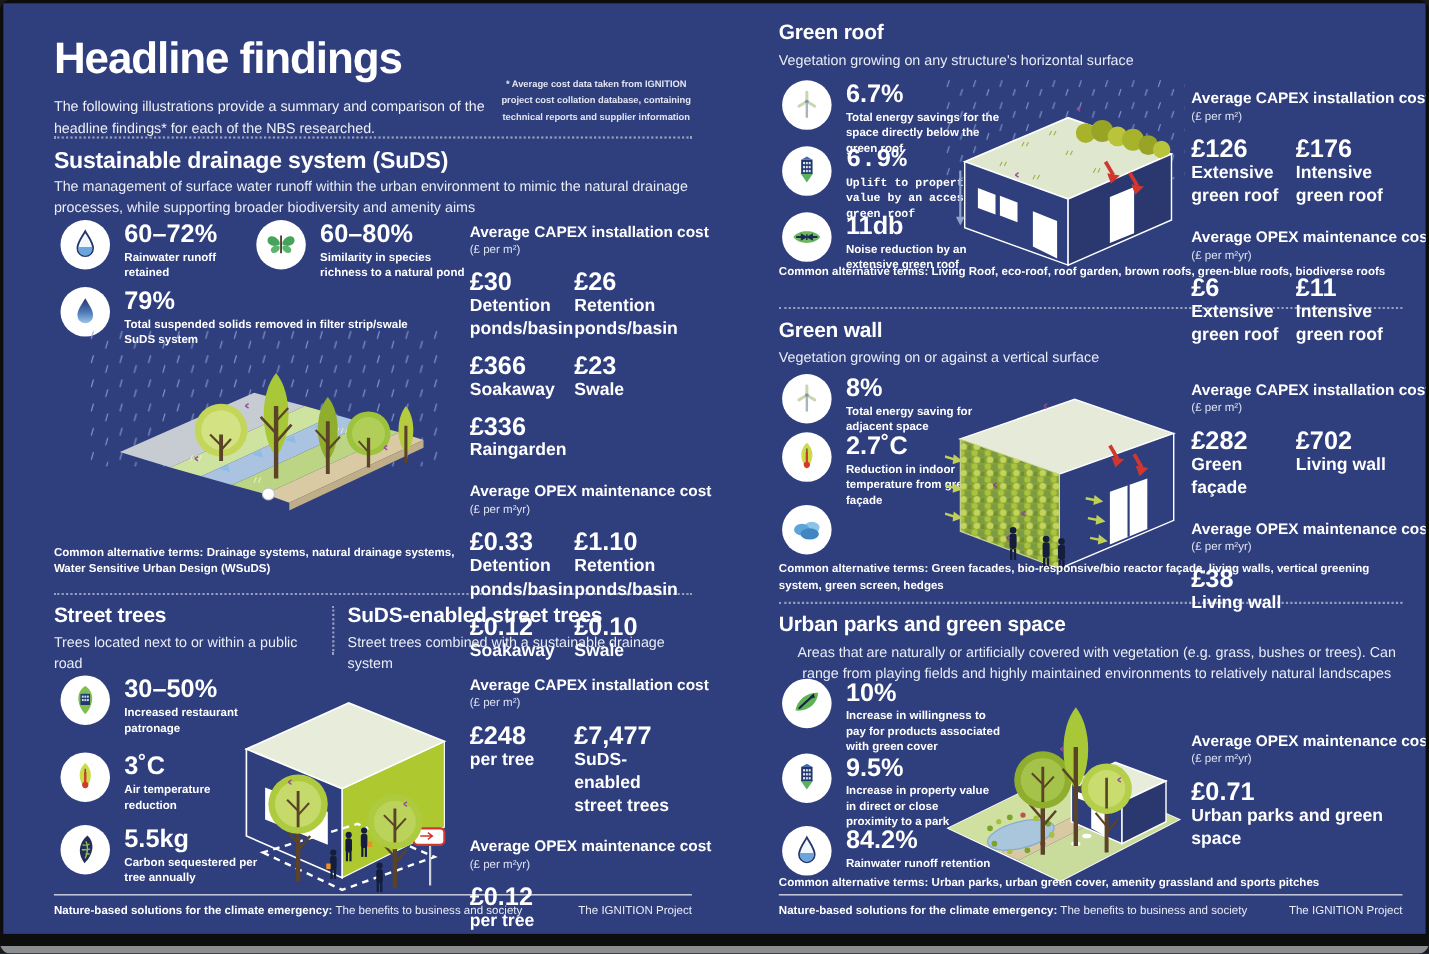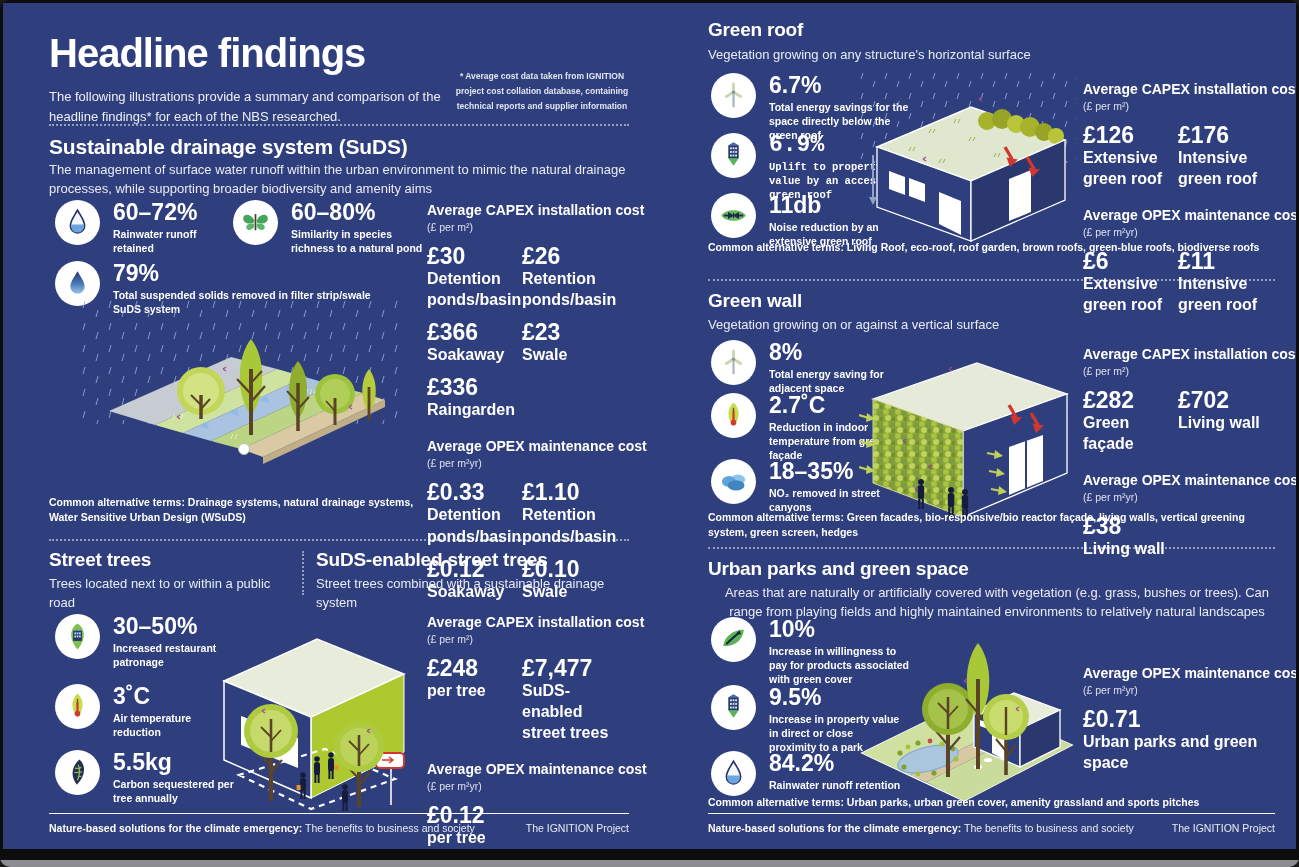--- a/index.html
+++ b/index.html
@@ -550,24 +550,20 @@
       <span class="stat-label">Reduction in indoor temperature from green façade</span>
     </span>
   </div>
   <div class="abs stat" style="left:708px;top:456px;width:190px;">
     <span class="stat-icon">
       <svg viewBox="0 0 24 24">
             <ellipse cx="15.5" cy="10.5" rx="5.5" ry="4" fill="#8cc3e9"></ellipse>
             <ellipse cx="8.5" cy="12" rx="5.5" ry="4.2" fill="#5fa4d8"></ellipse>
             <ellipse cx="14" cy="15" rx="6.5" ry="4" fill="#4186c2"></ellipse>
           </svg>
-    </span>
-    <span class="stat-text">
-      <span class="stat-value">18–35%</span>
-      <span class="stat-label">NO₂ removed in street canyons</span>
     </span>
   </div>
 
   <div class="abs" style="left:856px;top:346px;width:218px;height:174px;">
     <svg viewBox="0 0 218 174" width="218" height="174">
       <defs>
         <pattern id="gwp" width="12" height="12" patternUnits="userSpaceOnUse">
           <rect width="12" height="12" fill="#8aa532"></rect>
           <circle cx="3" cy="3" r="2.8" fill="#a9c43e"></circle>
           <circle cx="9" cy="4" r="3" fill="#7d9a46"></circle>

